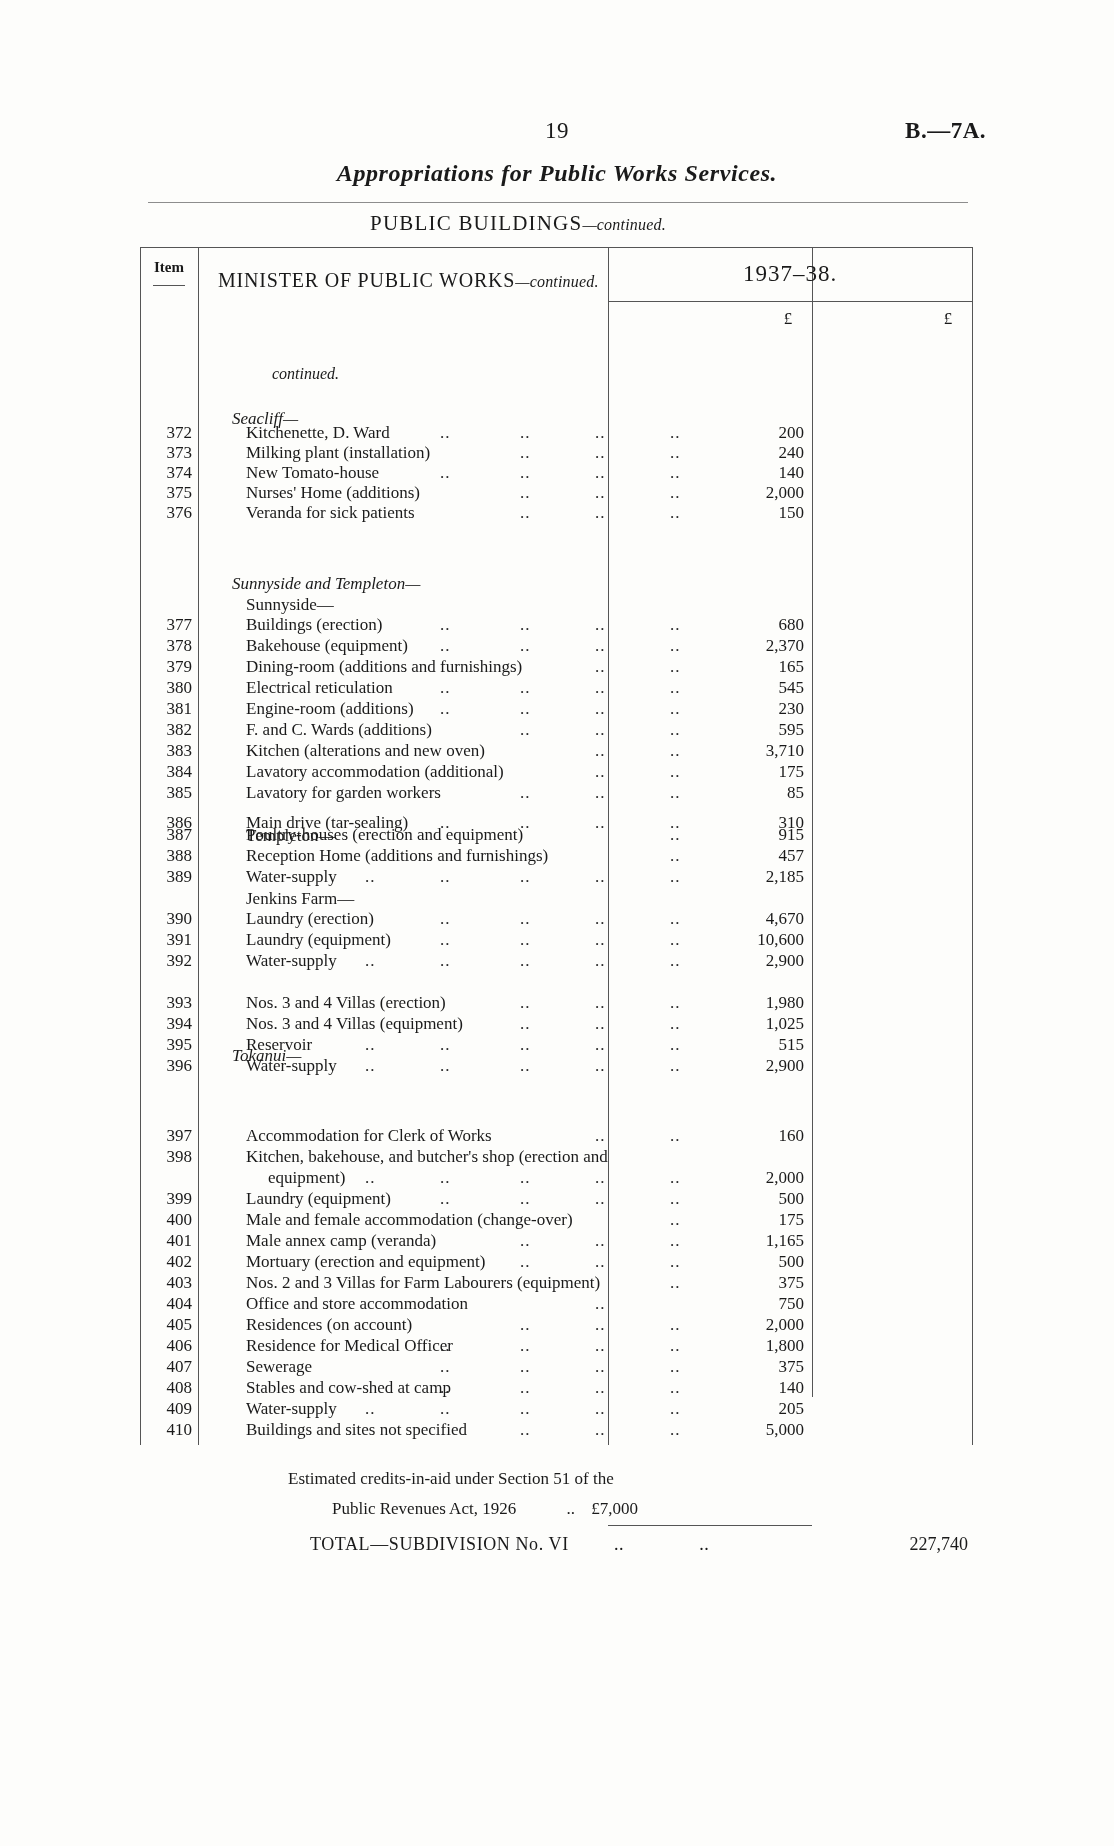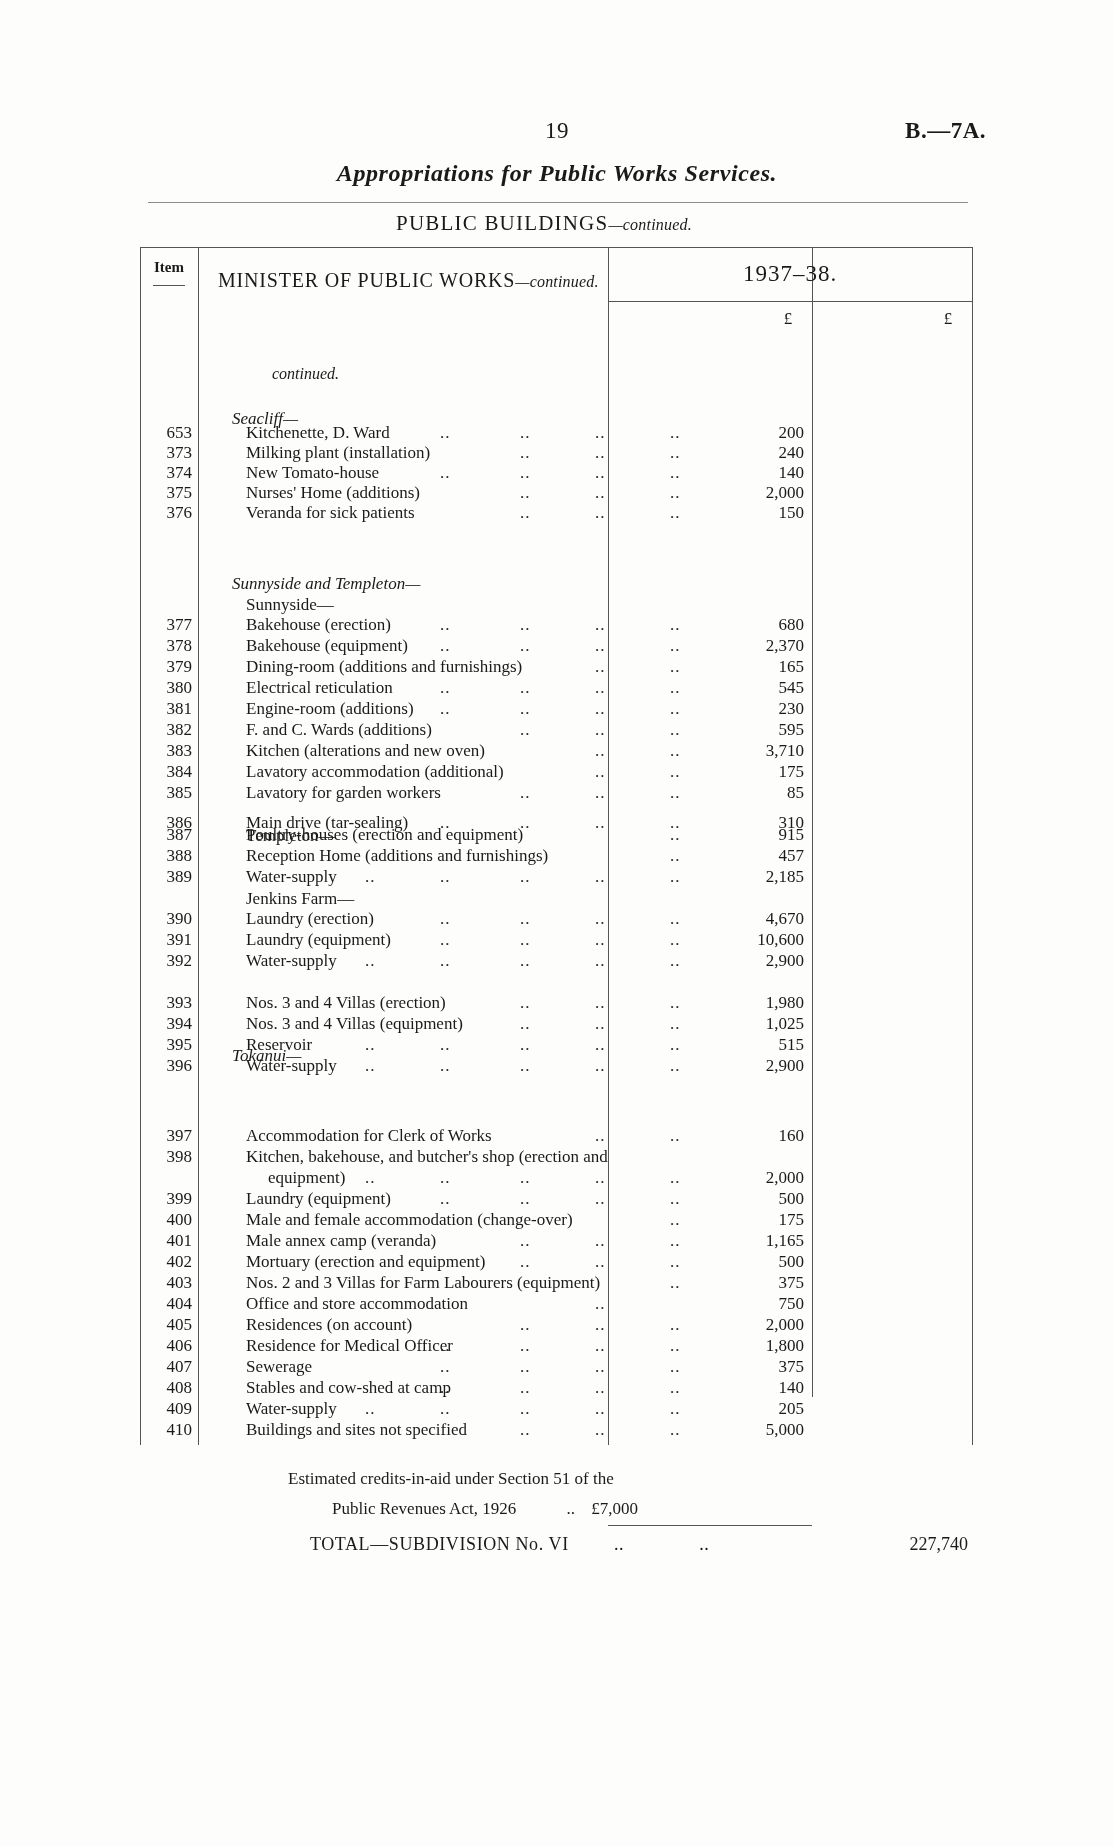--- a/index.html
+++ b/index.html
@@ -57,21 +57,20 @@
   }
   .rule.r1 { top: 202px; }
   .subtitle {
     position: absolute;
     top: 211px;
     left: 0;
     width: 1036px;
     text-align: center;
     font-size: 21px;
     letter-spacing: 1.2px;
-    padding-left: 26px;
   }
   .subtitle .cont {
     font-size: 16px;
     font-style: italic;
     letter-spacing: 0.2px;
   }
 
   
   .frame {
     position: absolute;
@@ -287,21 +286,21 @@
     <div class="subdiv-cont">continued.</div>
 
     <div class="group-head" style="top:162px;">Seacliff—</div>
     <div class="group-head" style="top:327px;">Sunnyside and Templeton—</div>
     <div class="sub-head" style="top:348px;">Sunnyside—</div>
     <div class="sub-head" style="top:579px;">Templeton—</div>
     <div class="sub-head" style="top:642px;">Jenkins Farm—</div>
     <div class="group-head" style="top:799px;">Tokanui—</div>
 
     <div class="row" style="top:176px;">
-      <span class="num">653</span>
+      <span class="num">372</span>
       <span class="desc">Kitchenette, D. Ward</span>
       <span class="lead" style="left:300px;">..</span>
       <span class="lead" style="left:380px;">..</span>
       <span class="lead" style="left:455px;">..</span>
       <span class="lead" style="left:530px;">..</span>
       <span class="amt">200</span>
     </div>
     <div class="row" style="top:196px;">
       <span class="num">373</span>
       <span class="desc">Milking plant (installation)</span>
@@ -331,21 +330,21 @@
       <span class="num">376</span>
       <span class="desc">Veranda for sick patients</span>
       <span class="lead" style="left:380px;">..</span>
       <span class="lead" style="left:455px;">..</span>
       <span class="lead" style="left:530px;">..</span>
       <span class="amt">150</span>
     </div>
 
     <div class="row" style="top:368px;">
       <span class="num">377</span>
-      <span class="desc">Bakehouse (erection)</span>
+      <span class="desc">Buildings (erection)</span>
       <span class="lead" style="left:300px;">..</span>
       <span class="lead" style="left:380px;">..</span>
       <span class="lead" style="left:455px;">..</span>
       <span class="lead" style="left:530px;">..</span>
       <span class="amt">680</span>
     </div>
     <div class="row" style="top:389px;">
       <span class="num">378</span>
       <span class="desc">Bakehouse (equipment)</span>
       <span class="lead" style="left:300px;">..</span>

